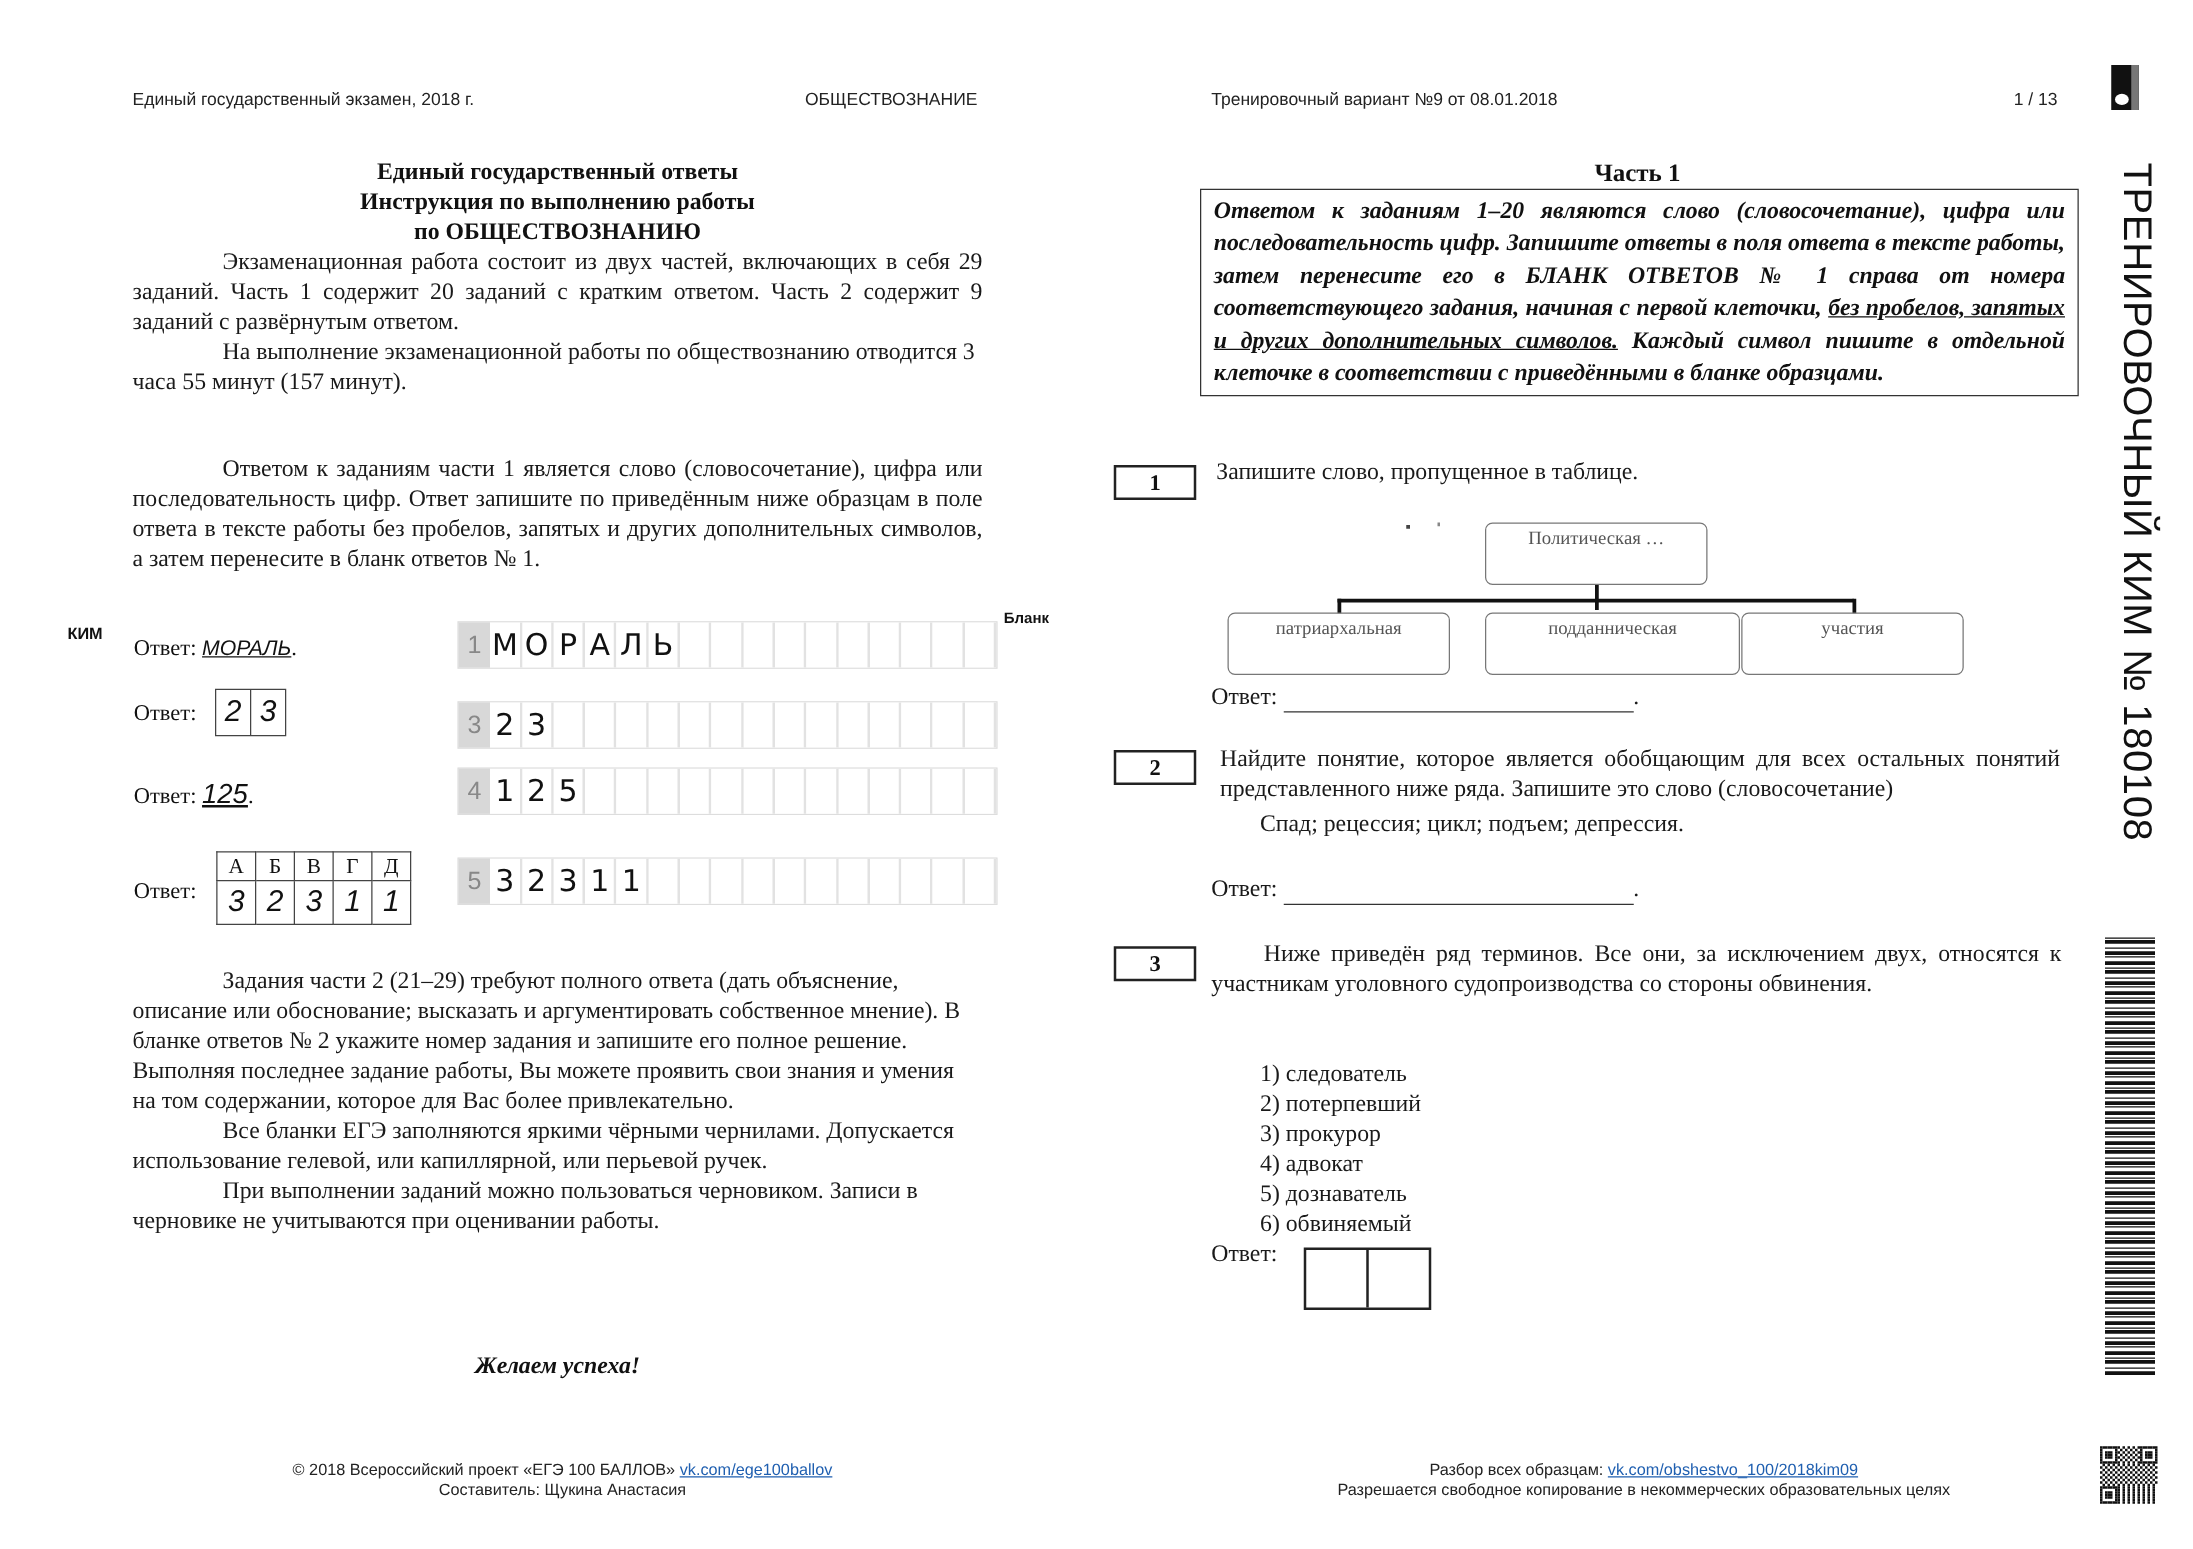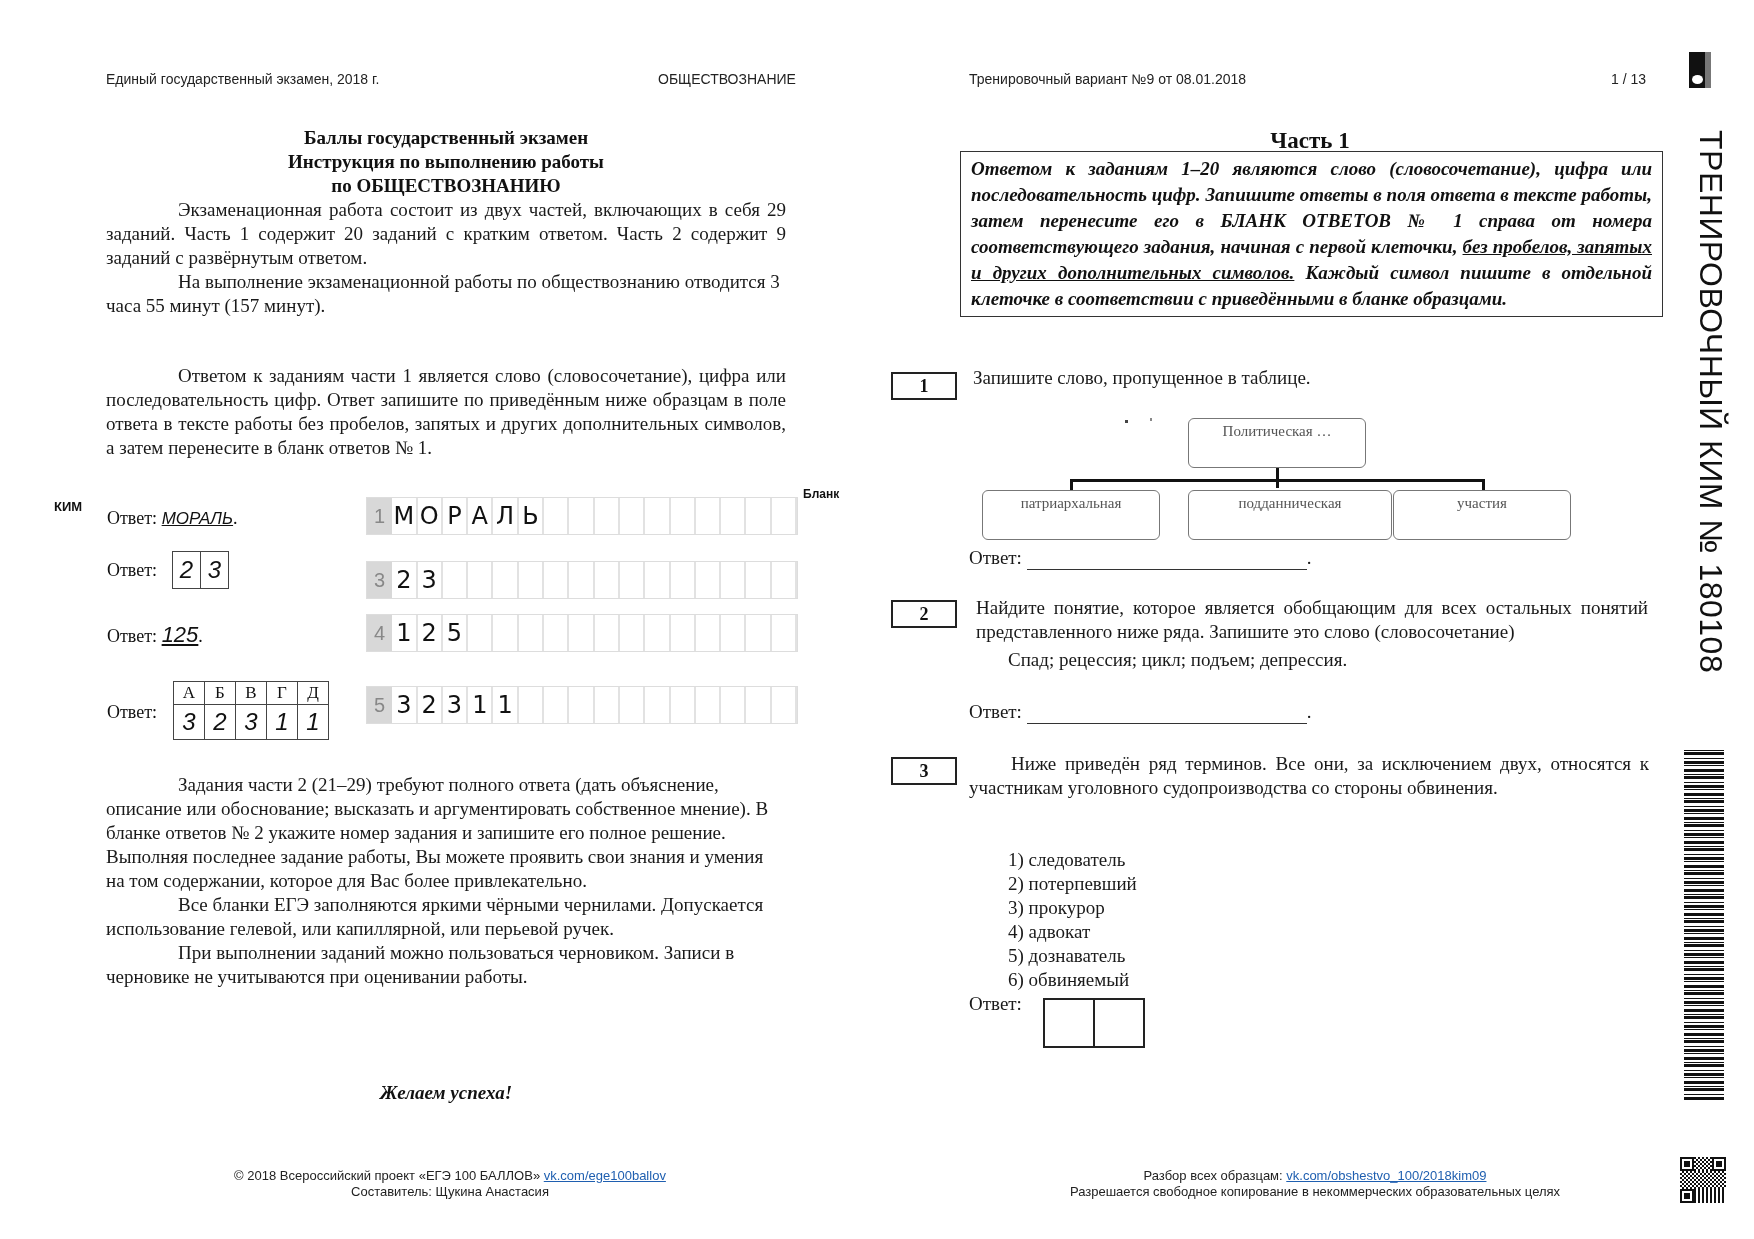--- a/index.html
+++ b/index.html
@@ -37,21 +37,21 @@
     .grid5 .h td { font-family: "Liberation Serif", serif; font-size: 17px; height: 22px; }
     .grid5 .v td { font-family: "Liberation Sans", sans-serif; font-style: italic; font-size: 24px; height: 34px; }
 
     .blank-row { left: 366px; width: 430px; height: 36px; display: flex; border: 1px solid #ddd; background: #f4f4f4; }
     .blank-row .num { width: 26px; background: #d8d8d8; color: #888; font-family: "Liberation Sans", sans-serif; font-size: 20px;
       display: flex; align-items: center; justify-content: center; }
     .blank-row .bc { width: 24px; border-right: 2px solid #e2e2e2; background: #fff; display: flex; align-items: center; justify-content: center;
       font-family: "DejaVu Sans", sans-serif; font-size: 24px; color: #111; }
 
     
-    #part1-title { left: 960px; width: 700px; top: 128px; text-align: center; font-weight: bold; font-size: 23px; }
+    #part1-title { left: 960px; width: 700px; top: 128px; text-align: center; font-weight: bold; font-size: 20px; }
     #part1-box { left: 960px; top: 151px; width: 703px; padding: 4px 10px; border: 1.5px solid #333; box-sizing: border-box;
       font-weight: bold; font-style: italic; font-size: 19px; line-height: 26px; text-align: justify; }
     #part1-box .u { text-decoration: underline; }
 
     .qnum { width: 66px; height: 28px; border: 2px solid #222; box-sizing: border-box; display: flex; align-items: center; justify-content: center;
       font-weight: bold; font-size: 18px; left: 891px; }
     .qtext { left: 973px; width: 680px; }
 
     .node { border: 1.5px solid #777; border-radius: 6px; background: #fff; box-sizing: border-box;
       font-family: "Liberation Serif", serif; font-size: 15px; color: #555; text-align: center; padding-top: 4px; }
@@ -67,21 +67,21 @@
     .footer a { color: #1f5fb0; text-decoration: underline; }
 
     #side-title { left: 1680px; top: 130px; width: 60px; height: 560px; }
     #side-title span { position: absolute; left: 50%; top: 0; transform-origin: left top; transform: rotate(90deg) translate(0, -50%);
       font-family: "Liberation Sans", sans-serif; font-size: 32px; white-space: nowrap; color: #111; letter-spacing: 0.5px; }
   </style>
 </head>
 <body>
 
 <div class="abs hdr" style="left:106px;">Единый государственный экзамен, 2018 г.</div>
-<div class="abs hdr" style="left:644px;margin-left:14px;">ОБЩЕСТВОЗНАНИЕ</div>
+<div class="abs hdr" style="left:644px;">ОБЩЕСТВОЗНАНИЕ</div>
 <div class="abs hdr" style="left:969px;">Тренировочный вариант №9 от 08.01.2018</div>
 <div class="abs hdr" style="left:1611px;">1 / 13</div>
 
 <div class="abs" style="left:1689px; top:52px; width:22px; height:36px; background:#111;">
   <div style="position:absolute; right:0; top:0; width:6px; height:36px; background:#777;"></div>
   <div style="position:absolute; left:3px; bottom:4px; width:11px; height:9px; border-radius:50%; background:#fff;"></div>
 </div>
 
 <div class="abs" id="side-title">
   <span>ТРЕНИРОВОЧНЫЙ КИМ № 180108</span>
@@ -465,21 +465,21 @@
     <div style="position: absolute; left: 18px; top: 44px; width: 2px; height: 2px; background: rgb(17, 17, 17);"></div>
     <div style="position: absolute; left: 22px; top: 44px; width: 2px; height: 2px; background: rgb(17, 17, 17);"></div>
     <div style="position: absolute; left: 26px; top: 44px; width: 2px; height: 2px; background: rgb(17, 17, 17);"></div>
     <div style="position: absolute; left: 30px; top: 44px; width: 2px; height: 2px; background: rgb(17, 17, 17);"></div>
     <div style="position: absolute; left: 34px; top: 44px; width: 2px; height: 2px; background: rgb(17, 17, 17);"></div>
     <div style="position: absolute; left: 38px; top: 44px; width: 2px; height: 2px; background: rgb(17, 17, 17);"></div>
     <div style="position: absolute; left: 42px; top: 44px; width: 2px; height: 2px; background: rgb(17, 17, 17);"></div>
   </div>
 
 <div class="abs" id="left-title">
-  <div>Баллы государственный экзамен</div>
+  <div>Единый государственный ответы</div>
   <div>Инструкция по выполнению работы</div>
   <div>по ОБЩЕСТВОЗНАНИЮ</div>
 </div>
 <div class="abs serif" id="left-intro">
   <div class="just indent">Экзаменационная работа состоит из двух частей, включающих в себя 29 заданий. Часть 1 содержит 20 заданий с кратким ответом. Часть 2 содержит 9 заданий с развёрнутым ответом.</div>
   <div class="indent">На выполнение экзаменационной работы по обществознанию отводится 3 часа 55 минут (157 минут).</div>
 </div>
 <div class="abs serif just indent" id="left-instr">Ответом к заданиям части 1 является слово (словосочетание), цифра или последовательность цифр. Ответ запишите по приведённым ниже образцам в поле ответа в тексте работы без пробелов, запятых и других дополнительных символов, а затем перенесите в бланк ответов № 1.</div>
 
 <div class="abs kim-label">КИМ</div>

